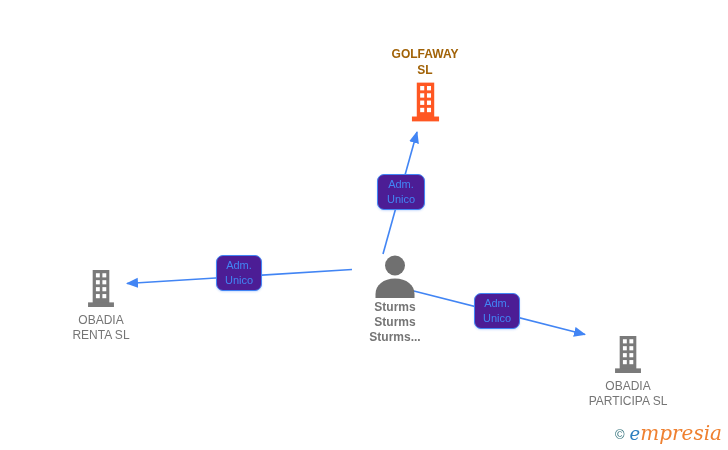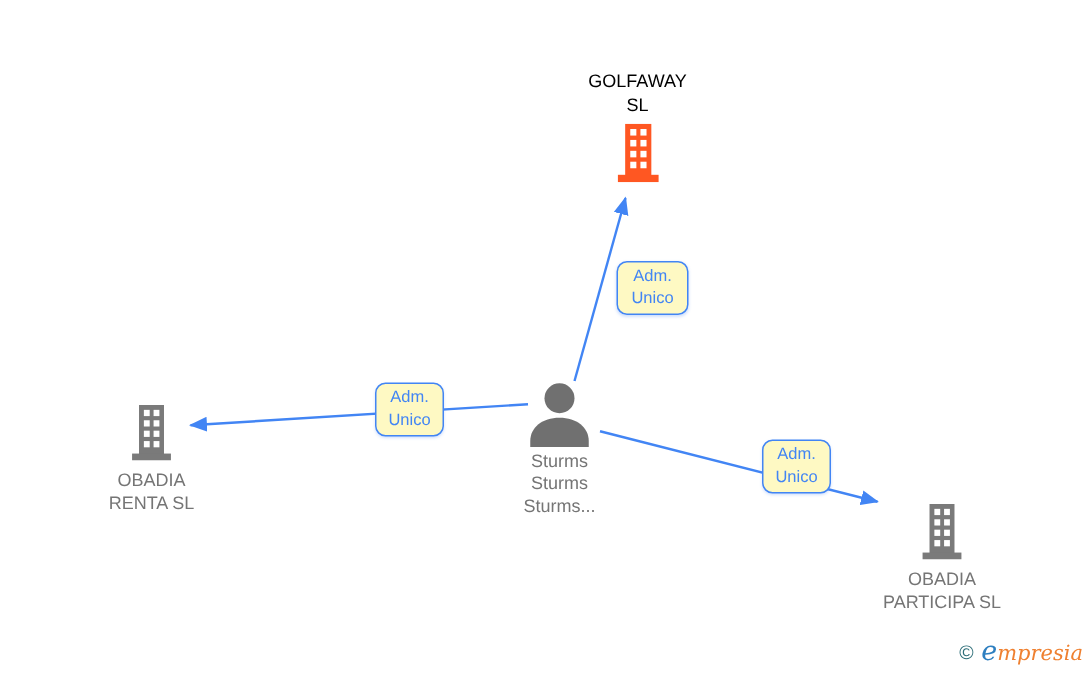--- a/index.html
+++ b/index.html
@@ -17,57 +17,56 @@
     position:absolute;
     width:100px;
     display:flex;flex-direction:column;align-items:center;
     text-align:center;
     cursor:pointer;
   }
   .node-label{
     font-size:12px;line-height:15px;color:#757575;
   }
   .node-label span{display:block;white-space:nowrap;}
-  .node-label.bold{font-weight:normal;color:#000000;line-height:16px;}
+  .node-label.bold{font-weight:bold;color:#a16207;line-height:16px;}
   .icon-gap-top{margin-top:4px;}
   .icon-gap-bottom{margin-bottom:6px;}
   .building.orange{color:#FF5722;}
   .building.gray{color:#7A7A7A;}
   .person-icon{color:#707070;}
 
   
   .edge-label{
     position:absolute;
     width:44px;height:34px;
-    background:#fef9c3;
+    background:#4c1d95;
     border:1.5px solid #4285F4;
     border-radius:7px;
     color:#4285F4;
     font-size:11px;line-height:15px;
     display:flex;align-items:center;justify-content:center;
     text-align:center;
     box-shadow:0 1px 2px rgba(66,133,244,0.25);
-    margin-left:34px;
   }
 
   
   #watermark{
     position:absolute;right:6px;bottom:5px;
     font-family:"DejaVu Serif",serif;
     white-space:nowrap;
   }
   #watermark .copy{
     font-family:"Liberation Sans",sans-serif;
     font-size:13px;color:#2D6E78;vertical-align:1px;
   }
   #watermark .brand-head{
     font-style:italic;font-size:18px;color:#2E7FC0;margin-left:5px;
   }
   #watermark .brand-tail{
-    font-style:italic;font-size:14px;color:#EF8030;
+    font-style:italic;font-size:20px;color:#EF8030;
   }
 </style>
 </head>
 <body>
 
 <div id="canvas">
 
   <svg id="edges-layer" width="728" height="450" viewBox="0 0 728 450">
     <defs>
       <marker id="arrowhead" markerUnits="userSpaceOnUse" markerWidth="14" markerHeight="11" refX="11" refY="5" orient="auto">
@@ -97,21 +96,21 @@
         <rect x="10.5" y="11" width="4.2" height="4.5"></rect>
           <rect x="17.5" y="11" width="4.2" height="4.5"></rect>
         <rect x="10.5" y="18.5" width="4.2" height="4.5"></rect>
           <rect x="17.5" y="18.5" width="4.2" height="4.5"></rect>
         <rect x="10.5" y="26" width="4.2" height="4.5"></rect>
           <rect x="17.5" y="26" width="4.2" height="4.5"></rect>
       </g>
     </svg>
   </div>
 
-  <div class="node" style="left:323px;top:255px;">
+  <div class="node" style="left:345px;top:255px;font-weight:bold;">
     <svg class="person-icon icon-gap-bottom" width="46" height="43" viewBox="0 0 46 43" style="margin-bottom:2px;">
       <circle cx="23" cy="10.5" r="10" fill="currentColor"></circle>
       <path d="M23 23.5 c-11.5 0 -19.5 6.5 -19.5 15.5 v4 h39 v-4 c0 -9 -8 -15.5 -19.5 -15.5 z" fill="currentColor"></path>
     </svg>
     <div class="node-label">
       <span>Sturms</span>
       <span>Sturms</span>
       <span>Sturms...</span>
     </div>
   </div>

